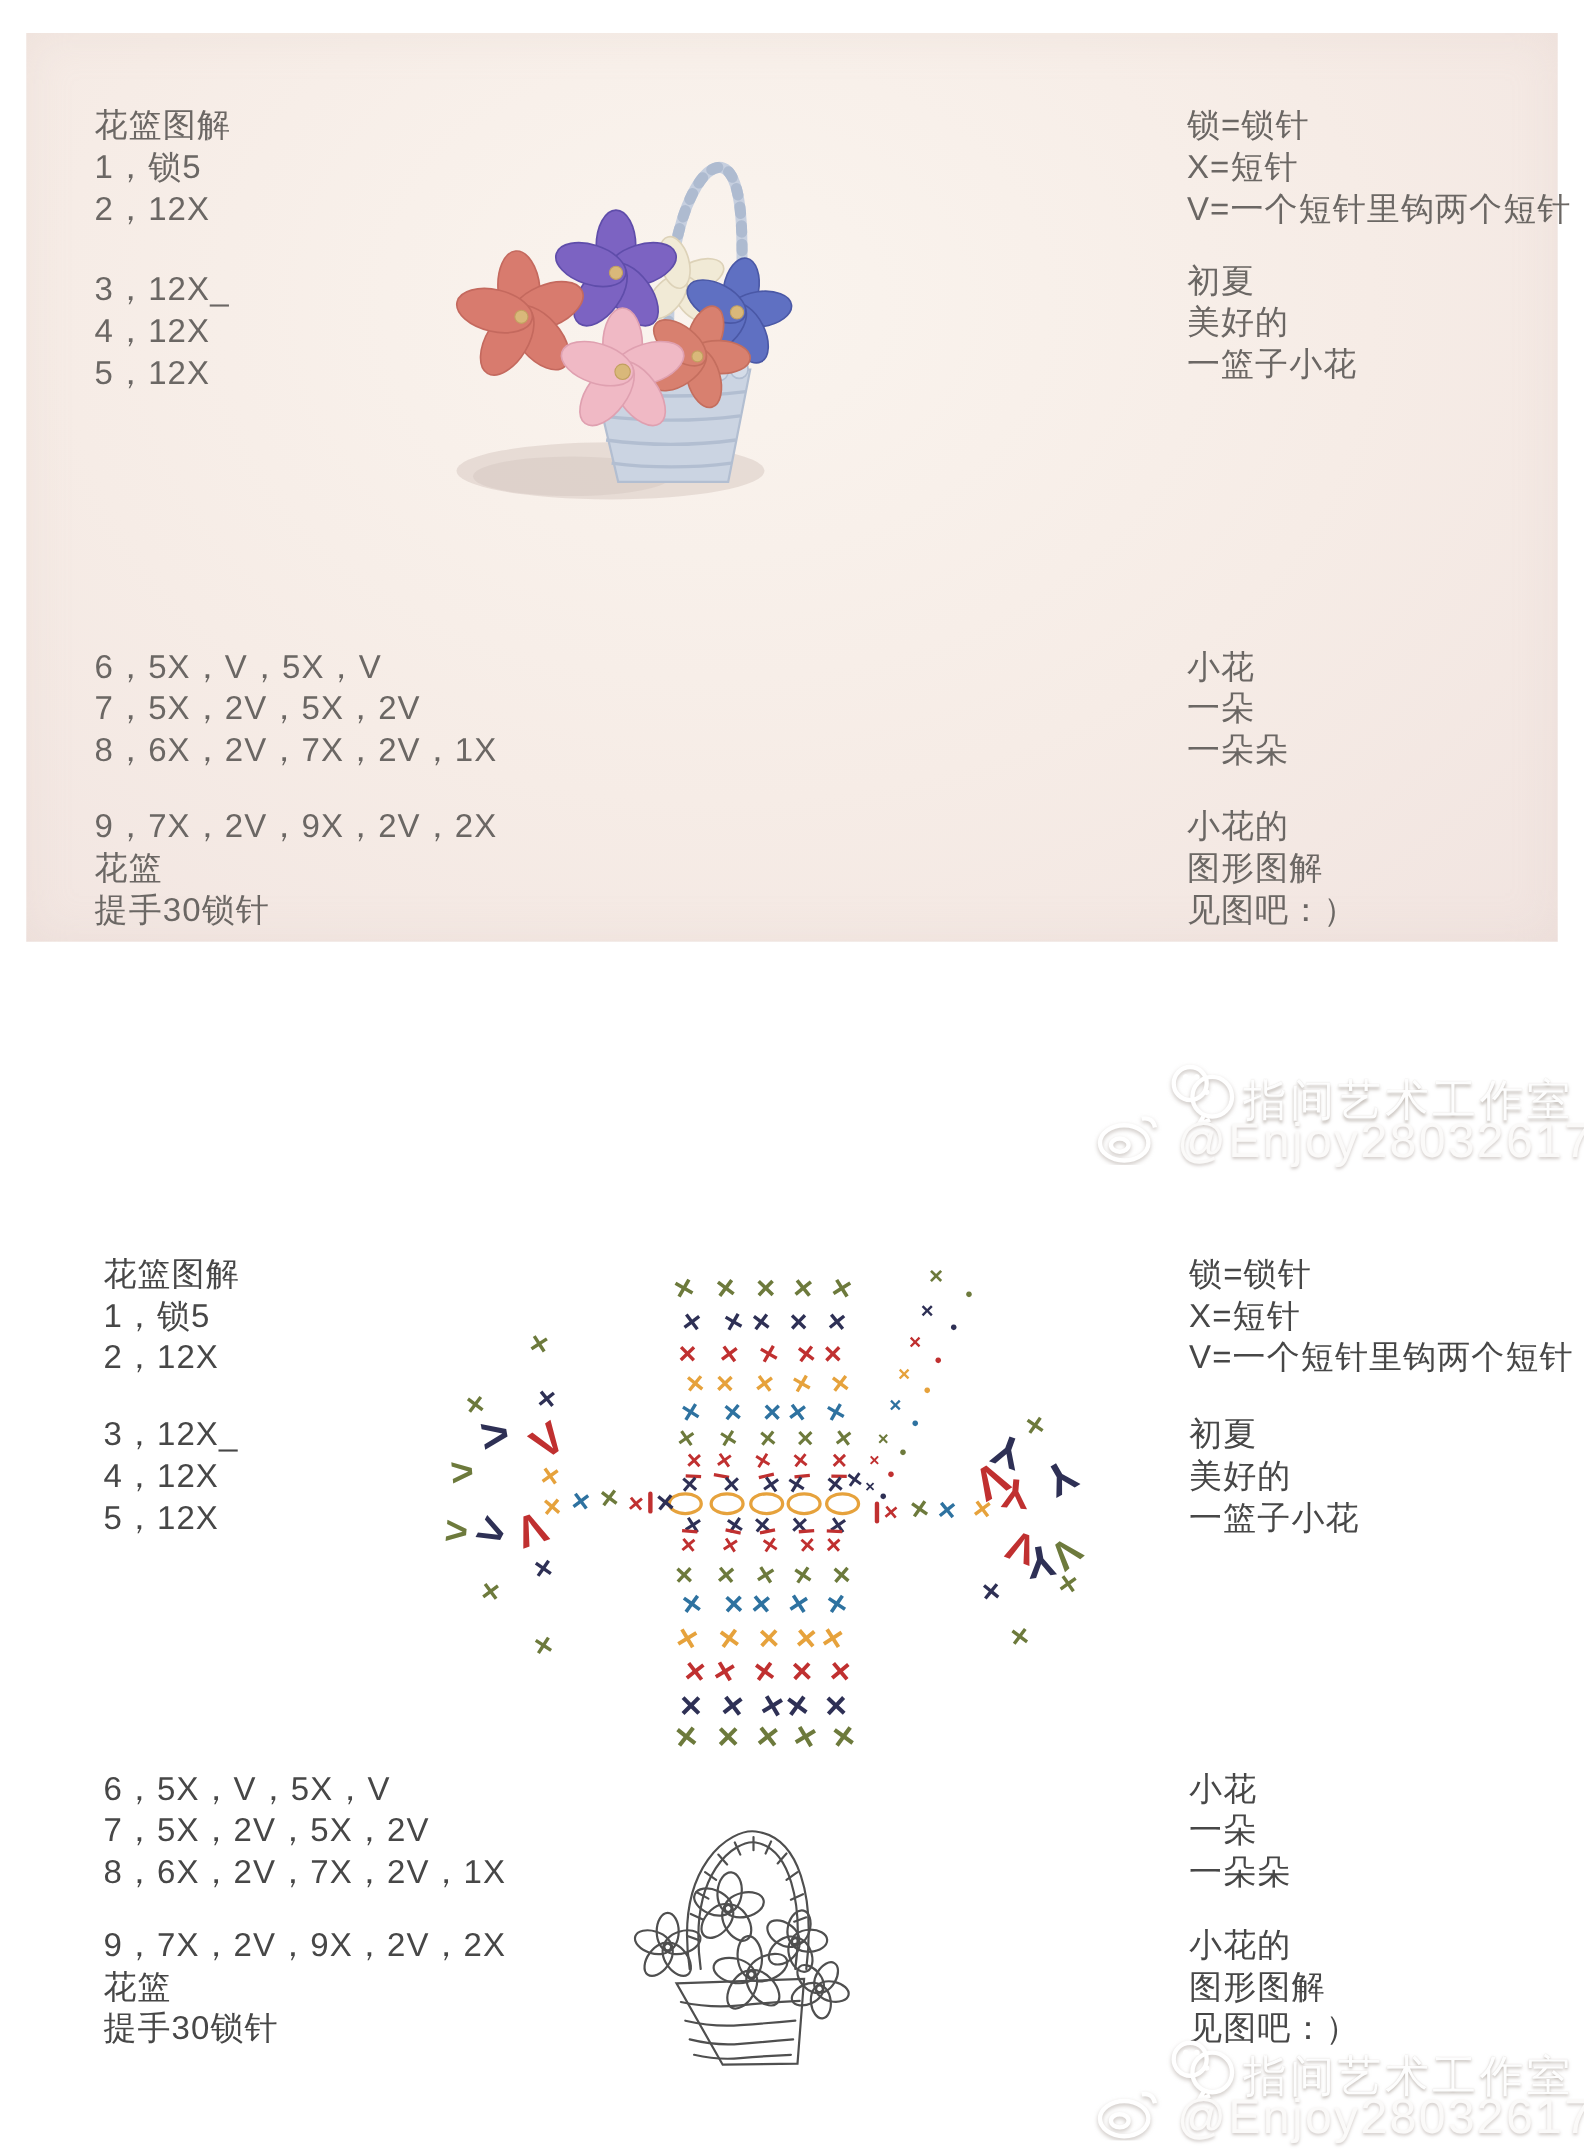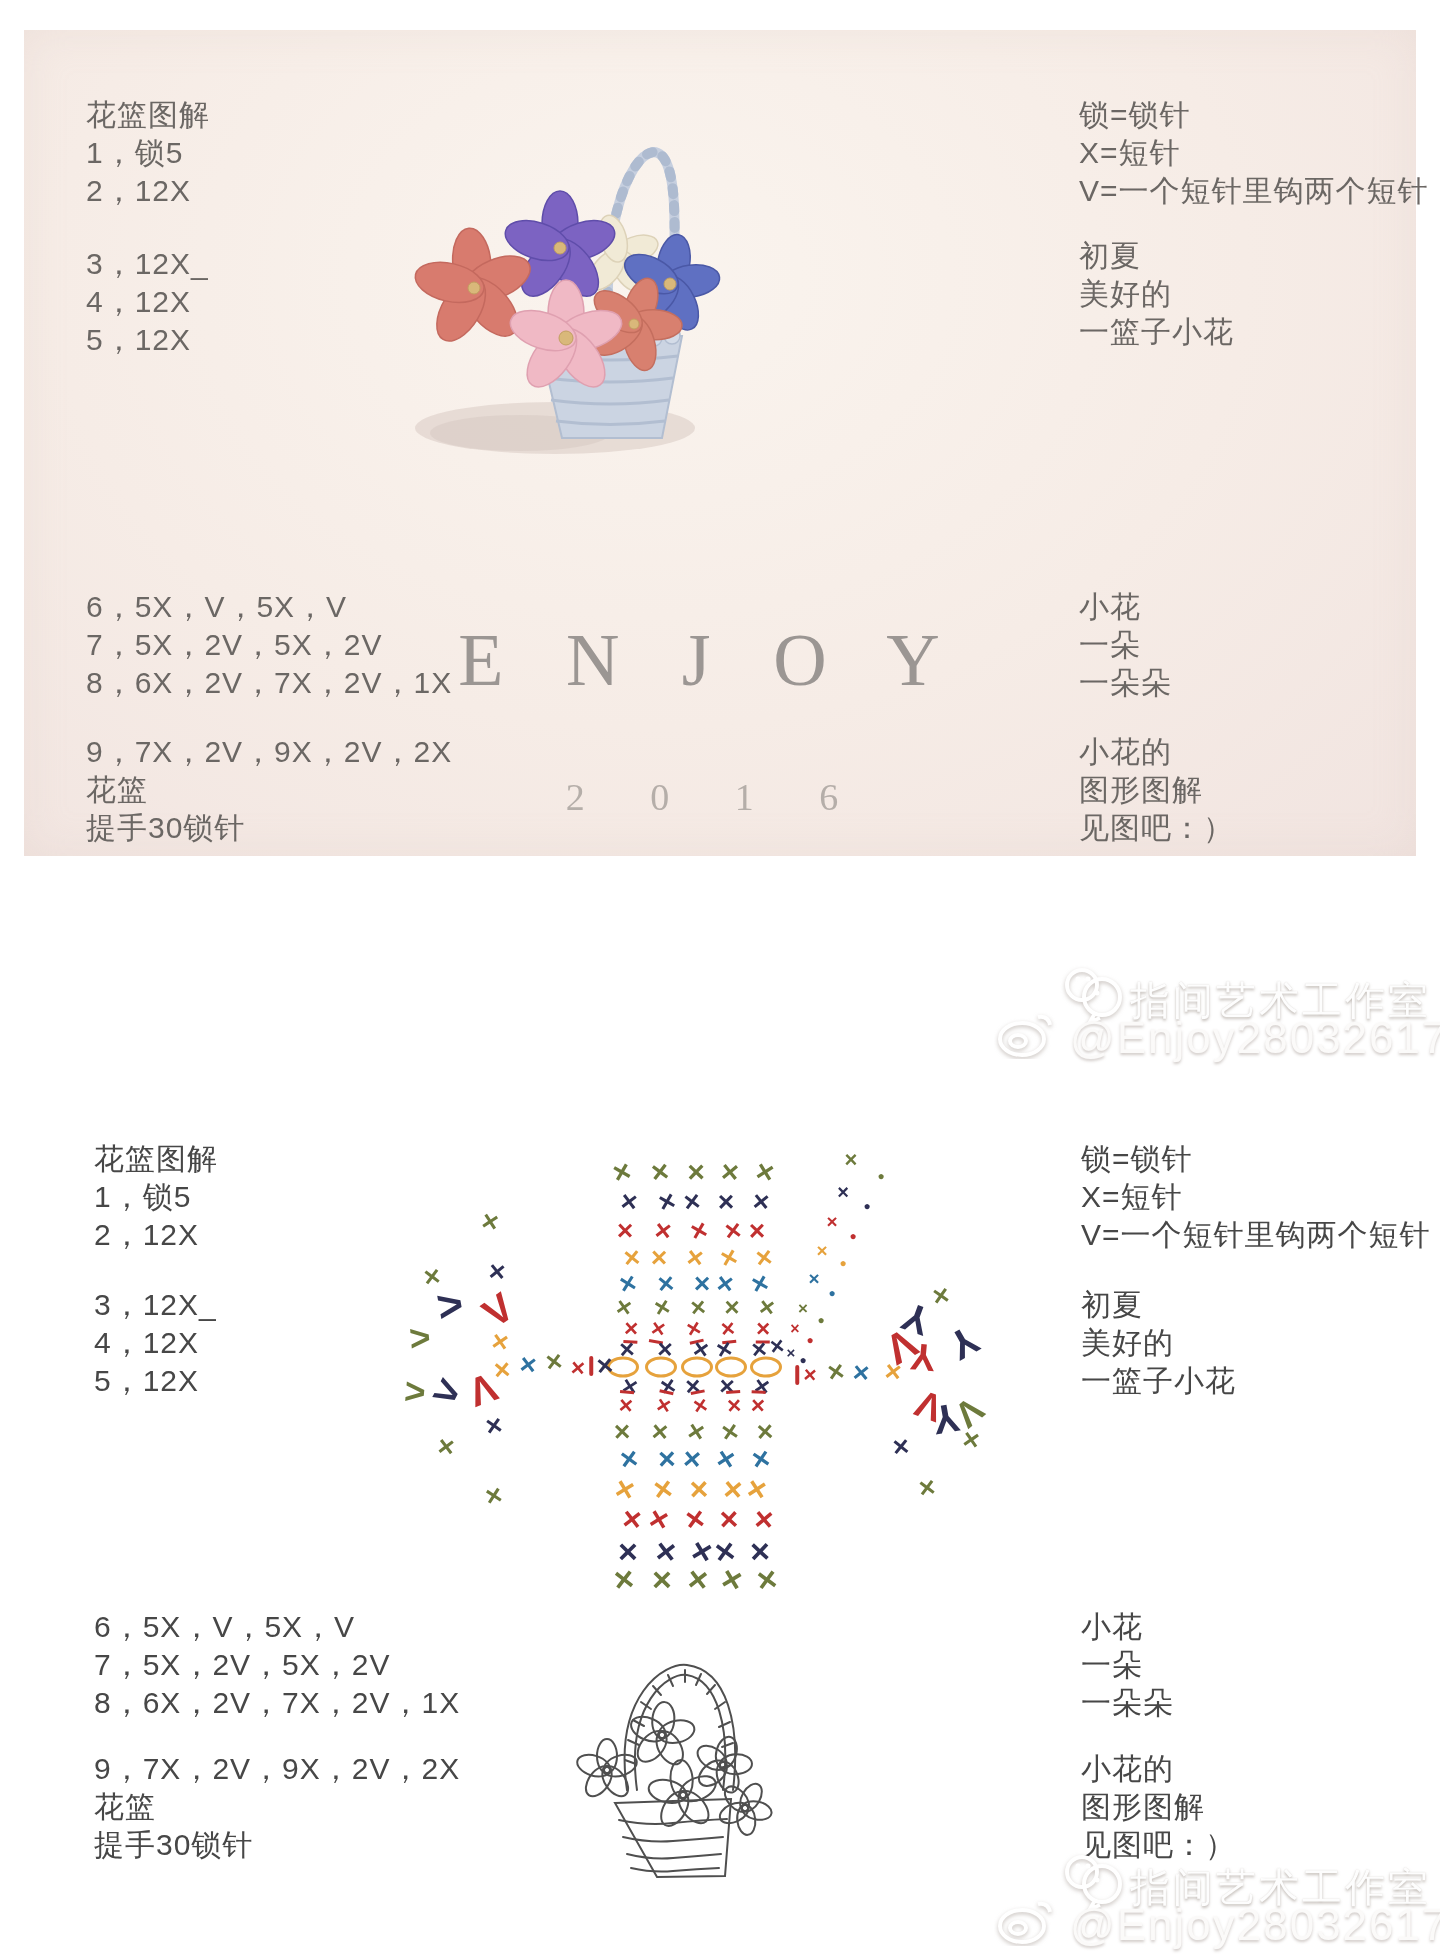--- a/index.html
+++ b/index.html
@@ -142,22 +142,20 @@
         <ellipse rx="34" ry="18" transform="rotate(-90) translate(24,0)"></ellipse>
         <ellipse rx="34" ry="18" transform="rotate(-18) translate(24,0)"></ellipse>
         <ellipse rx="34" ry="18" transform="rotate(54) translate(24,0)"></ellipse>
         <ellipse rx="34" ry="18" transform="rotate(126) translate(24,0)"></ellipse>
         <ellipse rx="34" ry="18" transform="rotate(198) translate(24,0)"></ellipse>
       </g>
       <circle r="7" fill="#d9b87a" stroke="#c2a060"></circle>
     </g>
   </svg>
 
-  <div class="abs enjoy" style="left:686px;top:588px;transform:translateX(-50%);">E N J O Y</div>
-  <div class="abs year" style="left:692px;top:745px;transform:translateX(-50%);">2 0 1 6</div>
 </div>
 
 <div class="wm" style="left:980px;top:965px;">
   <svg width="64" height="56" style="left:14px;top:38px;" viewBox="0 0 64 56">
     <g fill="none" stroke="#ffffff" stroke-width="4" style="filter:drop-shadow(0 2px 2px rgba(150,138,130,.5));">
       <ellipse cx="28" cy="36" rx="22" ry="16"></ellipse>
       <ellipse cx="24" cy="38" rx="8" ry="6"></ellipse>
       <path d="M 44 14 q 10 -2 12 8"></path>
     </g>
   </svg>

